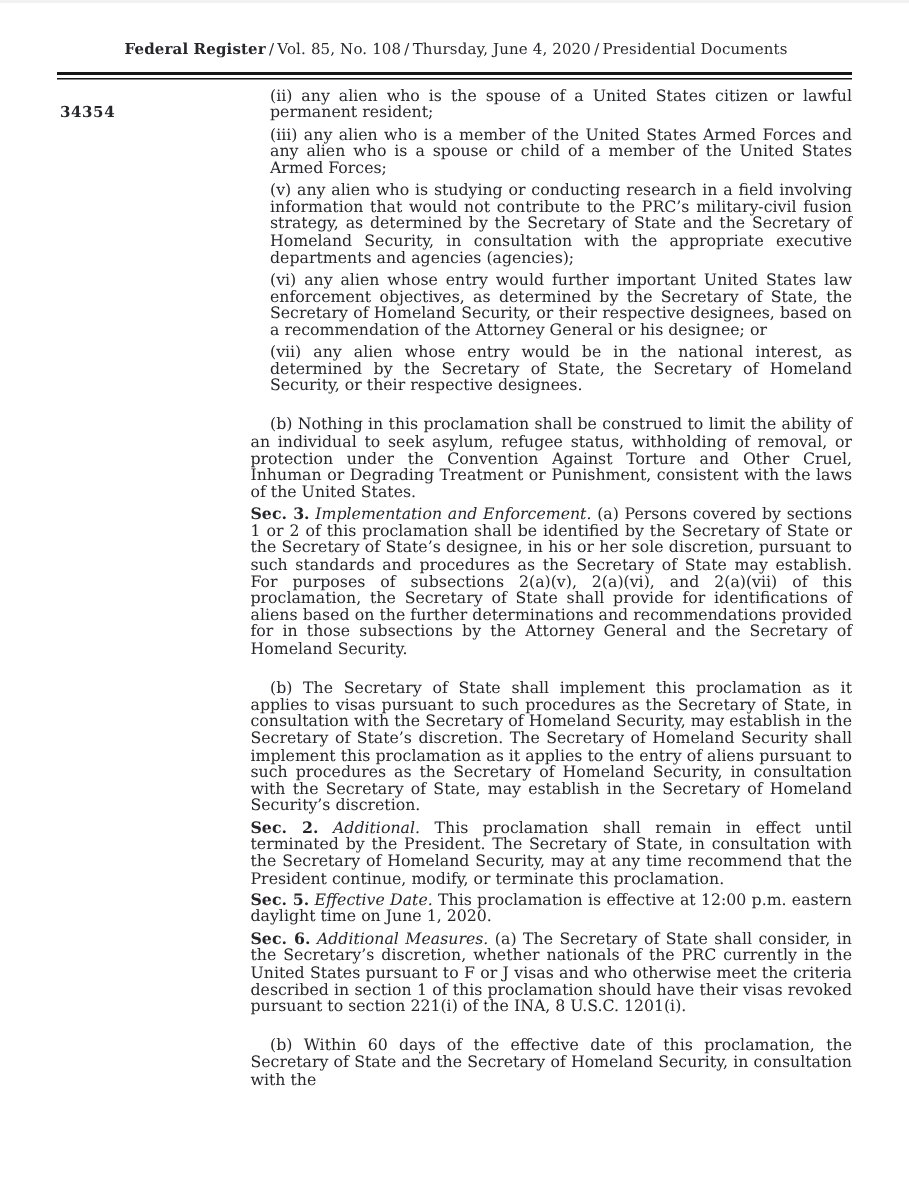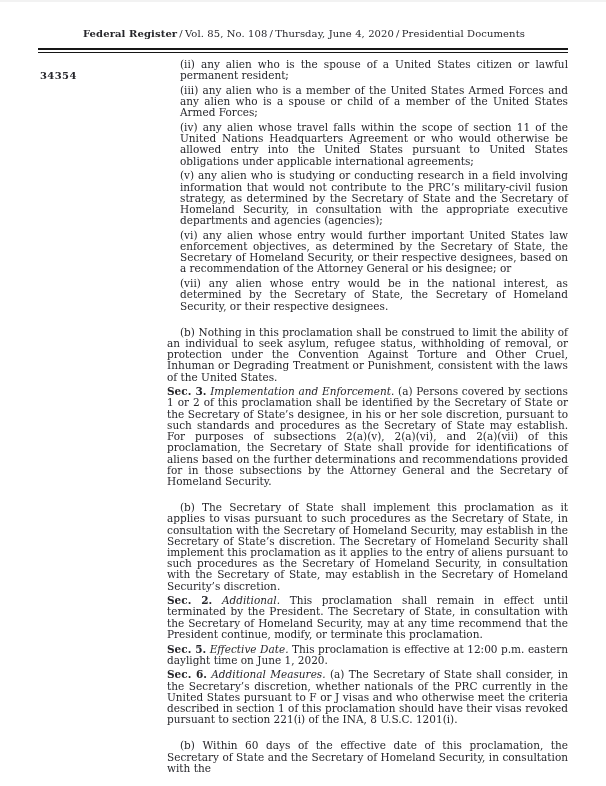--- a/index.html
+++ b/index.html
@@ -77,21 +77,20 @@
   <div class="header-row">
     <span class="page-number">34354</span>
     <span class="running-head"><b>Federal Register</b><span> / Vol. 85, No. 108 / Thursday, June 4, 2020 / Presidential Documents</span></span>
   </div>
 
   <div class="double-rule"></div>
 
   <main class="doc-col">
     <p class="sub">(ii) any alien who is the spouse of a United States citizen or lawful permanent resident;</p>
     <p class="sub">(iii) any alien who is a member of the United States Armed Forces and any alien who is a spouse or child of a member of the United States Armed Forces;</p>
-    <p class="sub">(iv) any alien whose travel falls within the scope of section 11 of the United Nations Headquarters Agreement or who would otherwise be allowed entry into the United States pursuant to United States obligations under applicable international agreements;</p>
     <p class="sub">(v) any alien who is studying or conducting research in a field involving information that would not contribute to the PRC’s military-civil fusion strategy, as determined by the Secretary of State and the Secretary of Homeland Security, in consultation with the appropriate executive departments and agencies (agencies);</p>
     <p class="sub">(vi) any alien whose entry would further important United States law enforcement objectives, as determined by the Secretary of State, the Secretary of Homeland Security, or their respective designees, based on a recommendation of the Attorney General or his designee; or</p>
     <p class="sub">(vii) any alien whose entry would be in the national interest, as determined by the Secretary of State, the Secretary of Homeland Security, or their respective designees.</p>
     <p class="para">(b) Nothing in this proclamation shall be construed to limit the ability of an individual to seek asylum, refugee status, withholding of removal, or protection under the Convention Against Torture and Other Cruel, Inhuman or Degrading Treatment or Punishment, consistent with the laws of the United States.</p>
 
     <p class="sec">
       <span class="sec-label">Sec. 3.</span>
       <span class="sec-title">Implementation and Enforcement.</span>
       <span class="sec-text">(a) Persons covered by sections 1 or 2 of this proclamation shall be identified by the Secretary of State or the Secretary of State’s designee, in his or her sole discretion, pursuant to such standards and procedures as the Secretary of State may establish. For purposes of subsections 2(a)(v), 2(a)(vi), and 2(a)(vii) of this proclamation, the Secretary of State shall provide for identifications of aliens based on the further determinations and recommendations provided for in those subsections by the Attorney General and the Secretary of Homeland Security.</span>
     </p>

